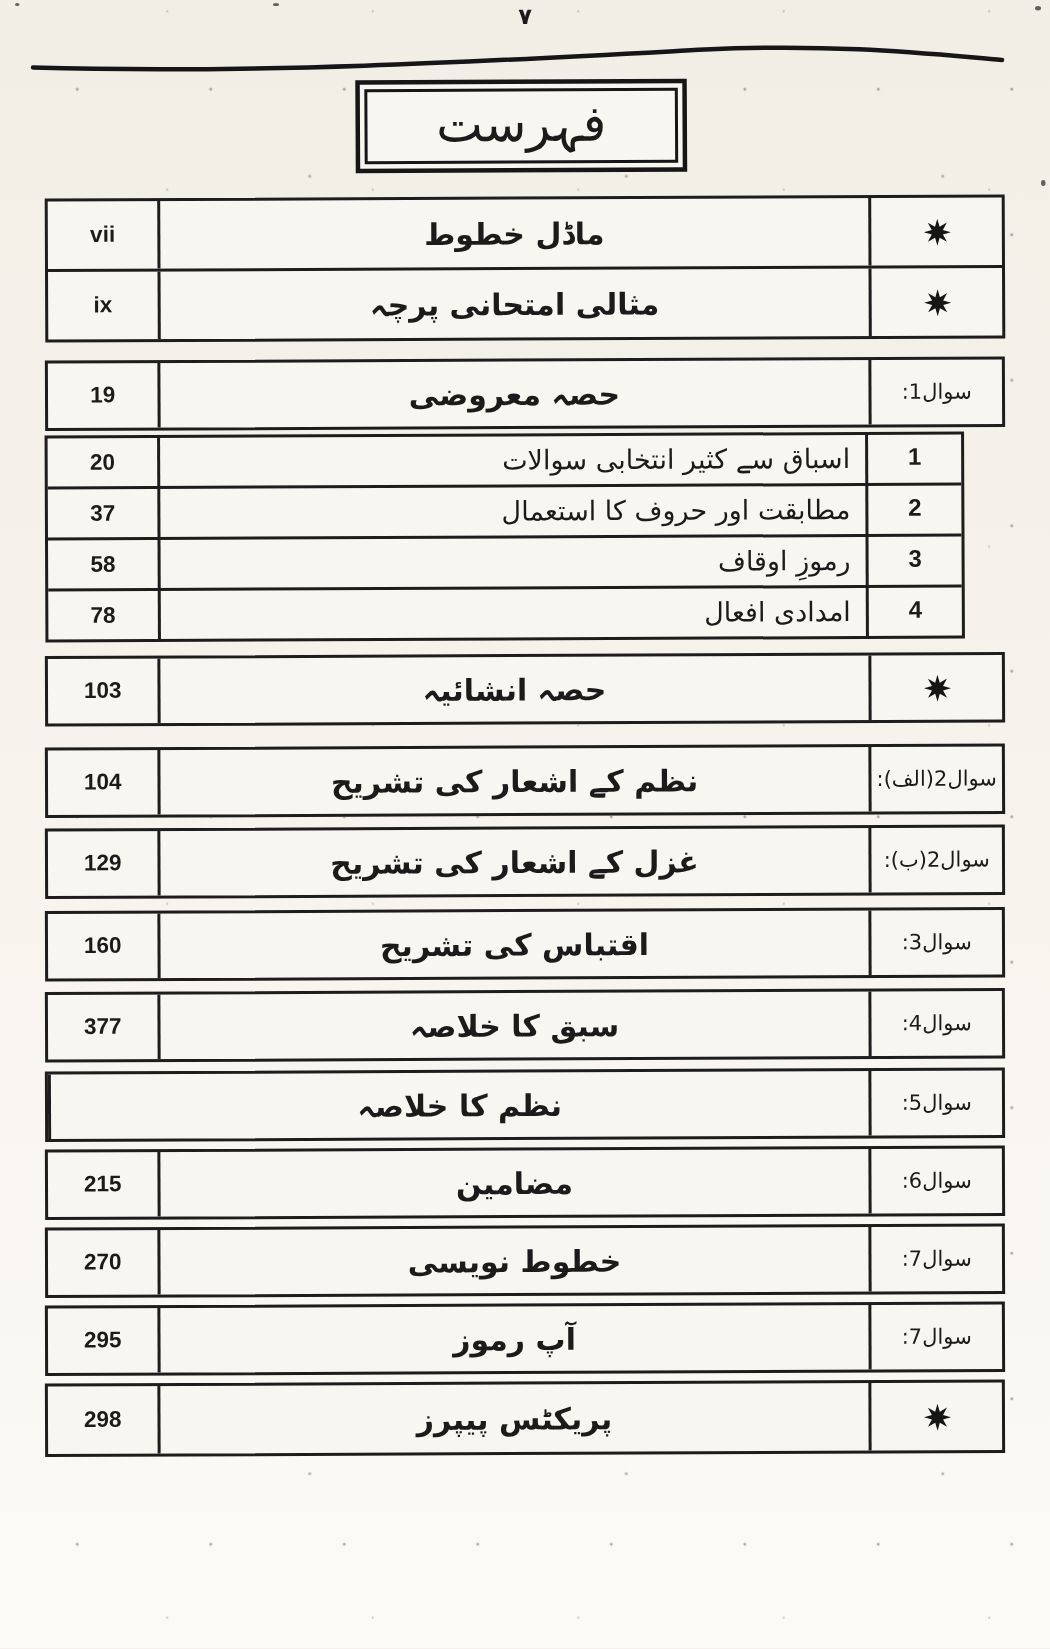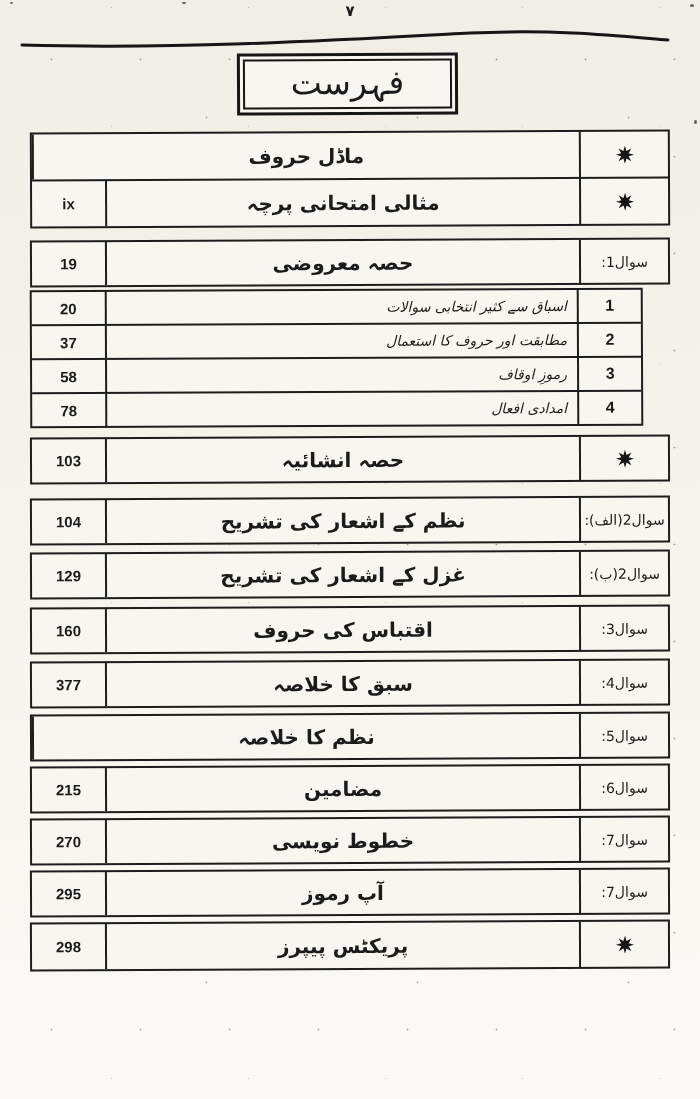--- a/index.html
+++ b/index.html
@@ -50,21 +50,21 @@
   .row{display:flex;align-items:stretch;}
   .row + .row{border-top:2px solid #1d1d1d;}
   .h46 .row{height:45px;}
   .h44 .row{height:43px;}
   .sub .row{height:32px;}
   .cell{display:flex;align-items:center;justify-content:center;box-sizing:border-box;}
   .cell-page{width:73px;font-weight:bold;font-size:15px;font-family:"Liberation Sans","DejaVu Sans",sans-serif;}
   .cell-title{flex:1;direction:rtl;border-left:2px solid #1d1d1d;border-right:2px solid #1d1d1d;}
   .cell-title.heavy span{font-size:20px;font-weight:bold;letter-spacing:0;}
   .cell-title.plain{justify-content:flex-start;padding:0 10px;}
-  .cell-title.plain span{font-size:14px;font-weight:normal;font-style:italic;}
+  .cell-title.plain span{font-size:18px;font-weight:normal;}
   .cell-label{width:87px;direction:rtl;font-size:14px;padding:0 4px;}
   .sub .cell-label{width:62px;font-weight:bold;font-size:16px;font-family:"Liberation Sans","DejaVu Sans",sans-serif;direction:ltr;}
   .star-icon{display:block;}
 </style>
 </head>
 <body>
 
 <div class="sheet">
 
   <div class="speck" style="left:10px;top:2px;width:3px;height:2px;"></div>
@@ -80,22 +80,23 @@
   </svg>
 
   <div class="titlebox">
     <div class="titlebox-inner">
       <span>فہرست</span>
     </div>
   </div>
 
   <div class="block h46" style="top:131px">
     <div class="row">
-      <div class="cell cell-title heavy">
-          <span>ماڈل حروف</span>
+      <div class="cell cell-page">vii</div>
+      <div class="cell cell-title heavy">
+          <span>ماڈل خطوط</span>
         </div>
       <div class="cell cell-label">
         <svg class="star-icon" width="20" height="20" viewBox="0 0 20 20">
             <polygon fill="#161616" points="10,1 11.53,6.30 16.36,3.64 13.70,8.47 19,10 13.70,11.53 16.36,16.36 11.53,13.70 10,19 8.47,13.70 3.64,16.36 6.30,11.53 1,10 6.30,8.47 3.64,3.64 8.47,6.30"></polygon>
           </svg>
       </div>
     </div>
     <div class="row">
       <div class="cell cell-page">ix</div>
       <div class="cell cell-title heavy">
@@ -187,21 +188,21 @@
       <div class="cell cell-label">
           <span>سوال2(ب):</span>
         </div>
     </div>
   </div>
 
   <div class="block h44" style="top:606px">
     <div class="row">
       <div class="cell cell-page">160</div>
       <div class="cell cell-title heavy">
-          <span>اقتباس کی حروف</span>
+          <span>اقتباس کی تشریح</span>
         </div>
       <div class="cell cell-label">
           <span>سوال3:</span>
         </div>
     </div>
   </div>
 
   <div class="block h44" style="top:660px">
     <div class="row">
       <div class="cell cell-page">377</div>

